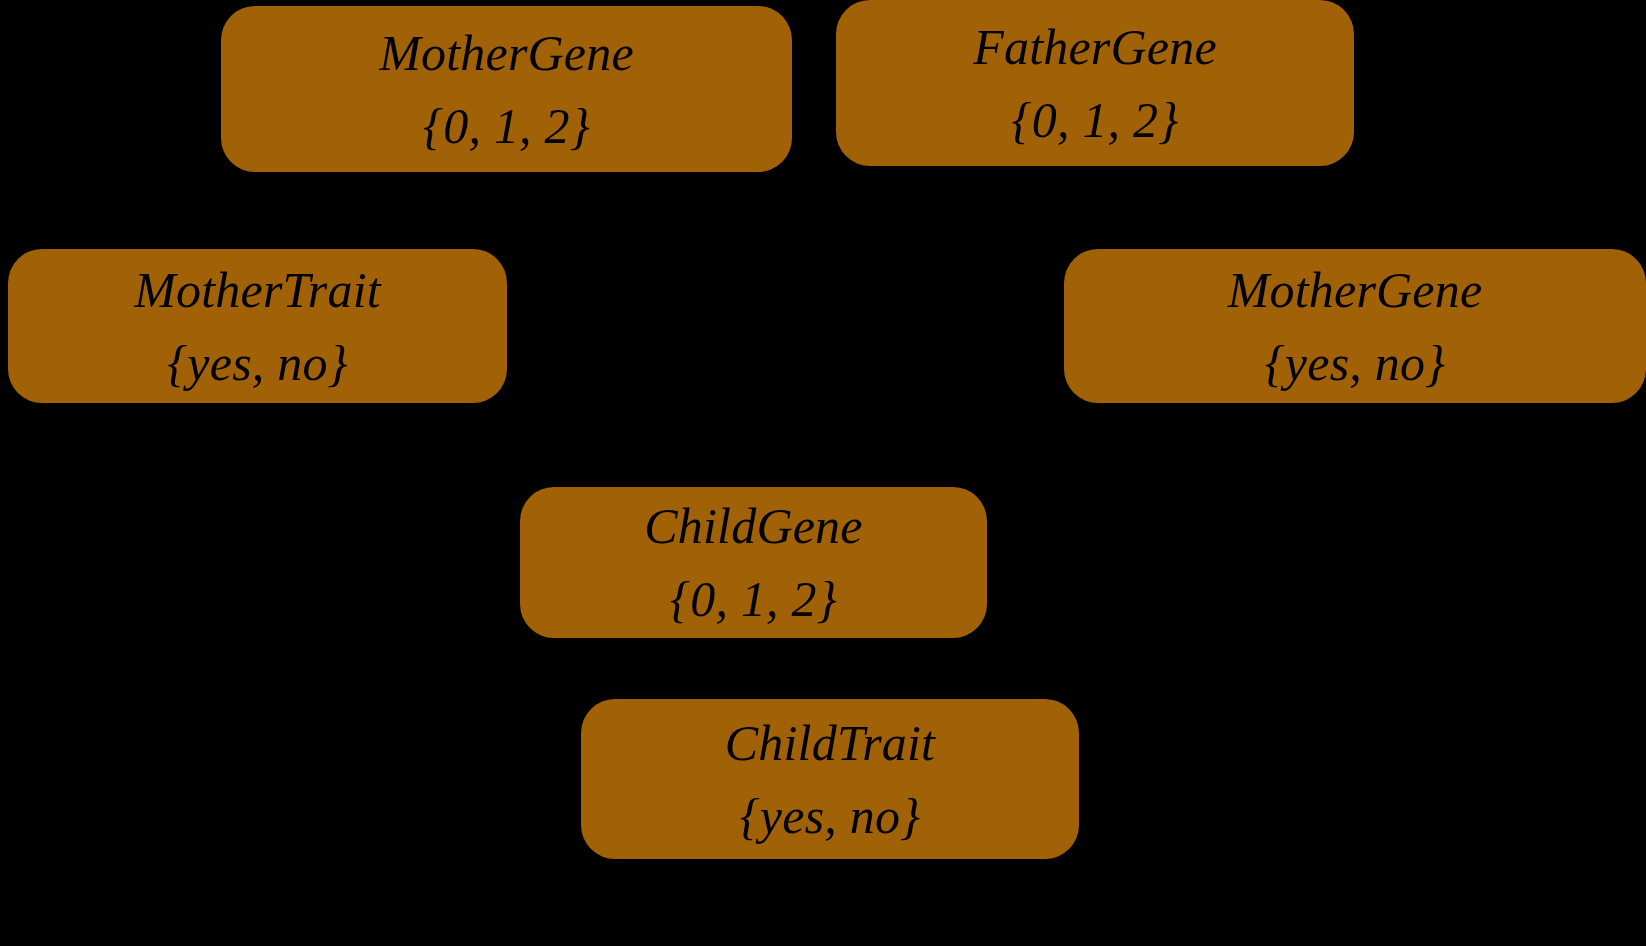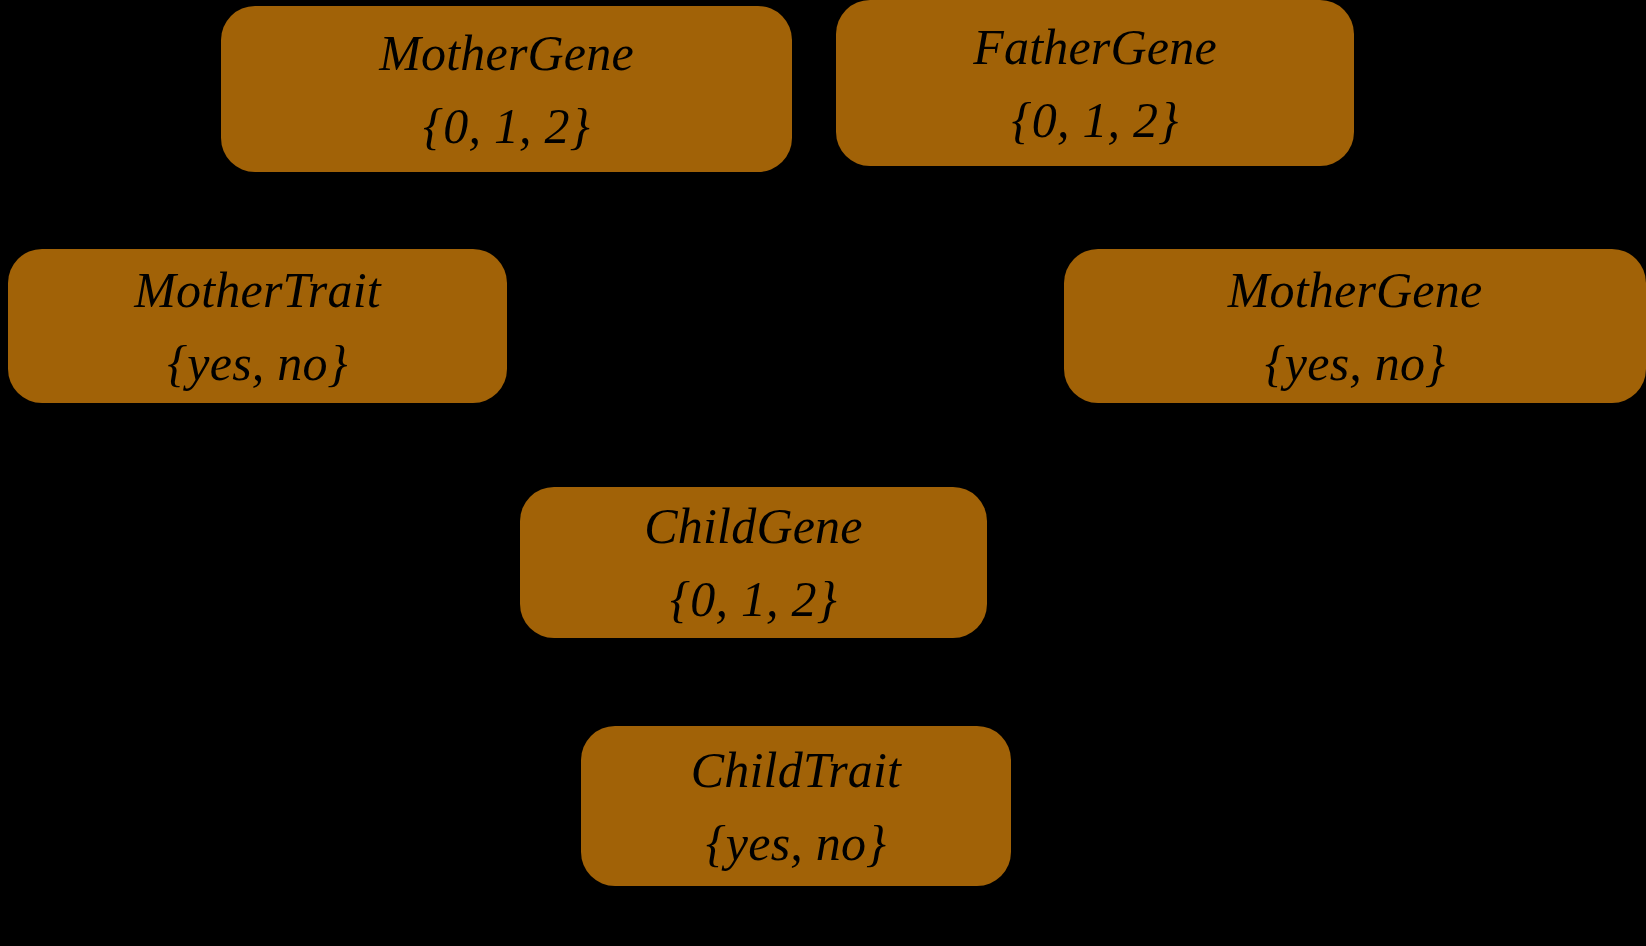--- a/index.html
+++ b/index.html
@@ -43,21 +43,21 @@
     white-space: nowrap;
     margin-top: 17px;
   }
 
   
   #node-mother-gene  { left: 221px;  top: 6px;   width: 571px; height: 166px; }
   #node-father-gene  { left: 836px;  top: 0;   width: 518px; height: 166px; }
   #node-mother-trait { left: 8px;    top: 249px; width: 499px; height: 154px; }
   #node-father-trait { left: 1064px; top: 249px; width: 582px; height: 154px; }
   #node-child-gene   { left: 520px;  top: 487px; width: 467px; height: 151px; }
-  #node-child-trait  { left: 581px;  top: 726px; width: 430px; height: 160px; font-style: italic; }
+  #node-child-trait  { left: 581px;  top: 699px; width: 498px; height: 160px; font-style: italic; }
 </style>
 </head>
 <body>
 
 <div id="canvas">
 
   <div class="node" id="node-mother-gene">
     <span class="label">MotherGene</span>
     <span class="domain">{0, 1, 2}</span>
   </div>

